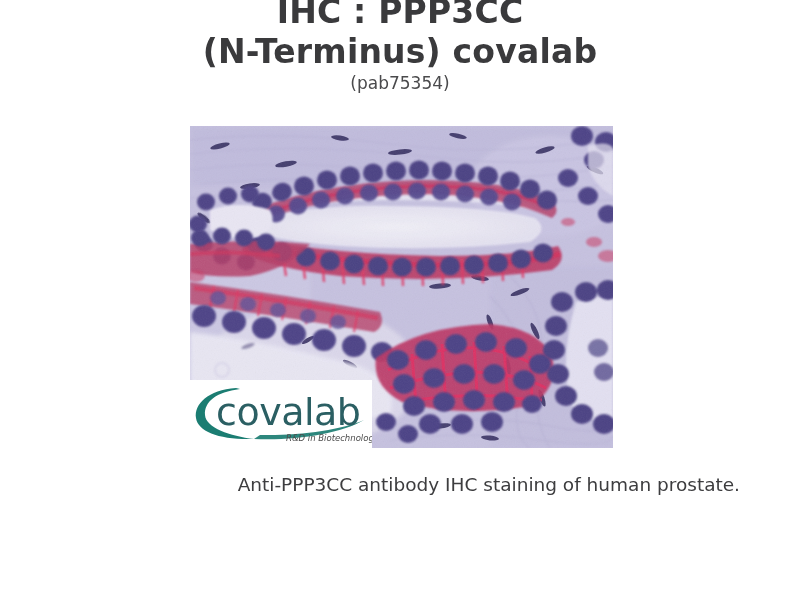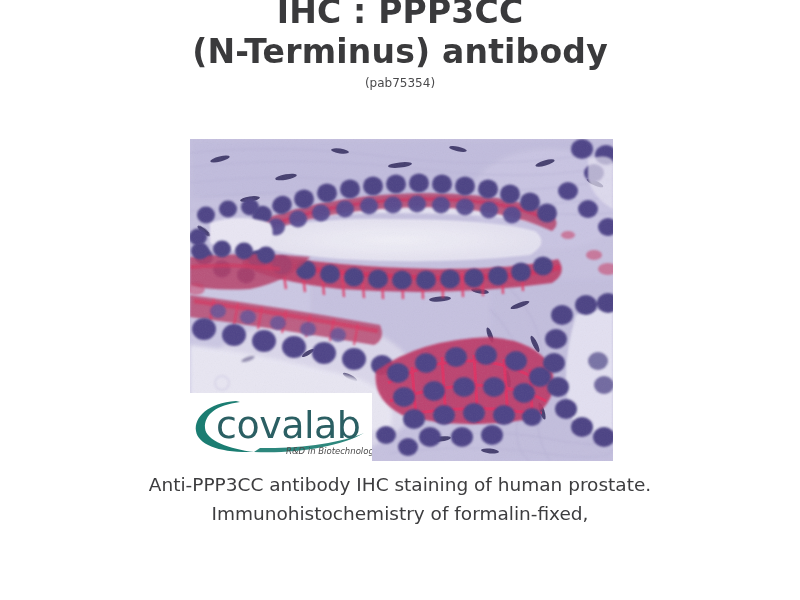--- a/index.html
+++ b/index.html
@@ -34,31 +34,31 @@
     font-family: "DejaVu Sans", sans-serif;
     font-weight: bold;
     font-size: 33px;
     line-height: 40px;
     color: #3a3a3c;
     letter-spacing: 0.2px;
     white-space: nowrap;
   }
   .code-line {
     font-family: "DejaVu Sans", sans-serif;
-    font-size: 12px;
+    font-size: 17px;
     line-height: 18px;
     color: #4a4a4c;
     margin-top: 2px;
   }
 
   
   .figure {
     position: absolute;
     left: 190px;
-    top: 139px;
+    top: 126px;
     width: 423px;
     height: 322px;
     overflow: hidden;
     background: #0ea5e9;
   }
   .micro-svg {
     position: absolute;
     left: 0;
     top: 0;
     width: 423px;
@@ -83,36 +83,36 @@
     width: 182px;
     height: 68px;
   }
 
   
   .caption {
     position: absolute;
     left: 60px;
     top: 470px;
     width: 680px;
-    text-align: center;
+    text-align: right;
     font-family: "DejaVu Sans", sans-serif;
     font-size: 18.5px;
     line-height: 29px;
     color: #3d3d3f;
   }
   .caption div { white-space: nowrap; }
 </style>
 </head>
 <body>
 
 <div id="page">
 
   <div class="header">
     <div class="title-line">IHC : PPP3CC</div>
-    <div class="title-line">(N-Terminus) antibody</div>
+    <div class="title-line">(N-Terminus) covalab</div>
     <div class="code-line">(pab75354)</div>
   </div>
 
   <div class="figure">
 
     <svg class="micro-svg" viewBox="0 0 423 322" preserveAspectRatio="none">
       <defs>
         <filter id="blurS">
             <feGaussianBlur stdDeviation="1.1"></feGaussianBlur>
           </filter>
@@ -423,16 +423,15 @@
         <text x="26" y="45" font-family="DejaVu Sans, sans-serif" font-size="38" fill="#2b5f63" letter-spacing="-0.5">covalab</text>
 
         <text x="96" y="61" font-family="DejaVu Sans, sans-serif" font-size="8.5" font-style="italic" fill="#4b4b4b">R&amp;D in Biotechnology</text>
       </svg>
     </div>
 
   </div>
 
   <div class="caption">
     <div>Anti-PPP3CC antibody IHC staining of human prostate.</div>
-    <div>Immunohistochemistry of formalin-fixed,</div>
   </div>
 
 </div>
 
 </body></html>

